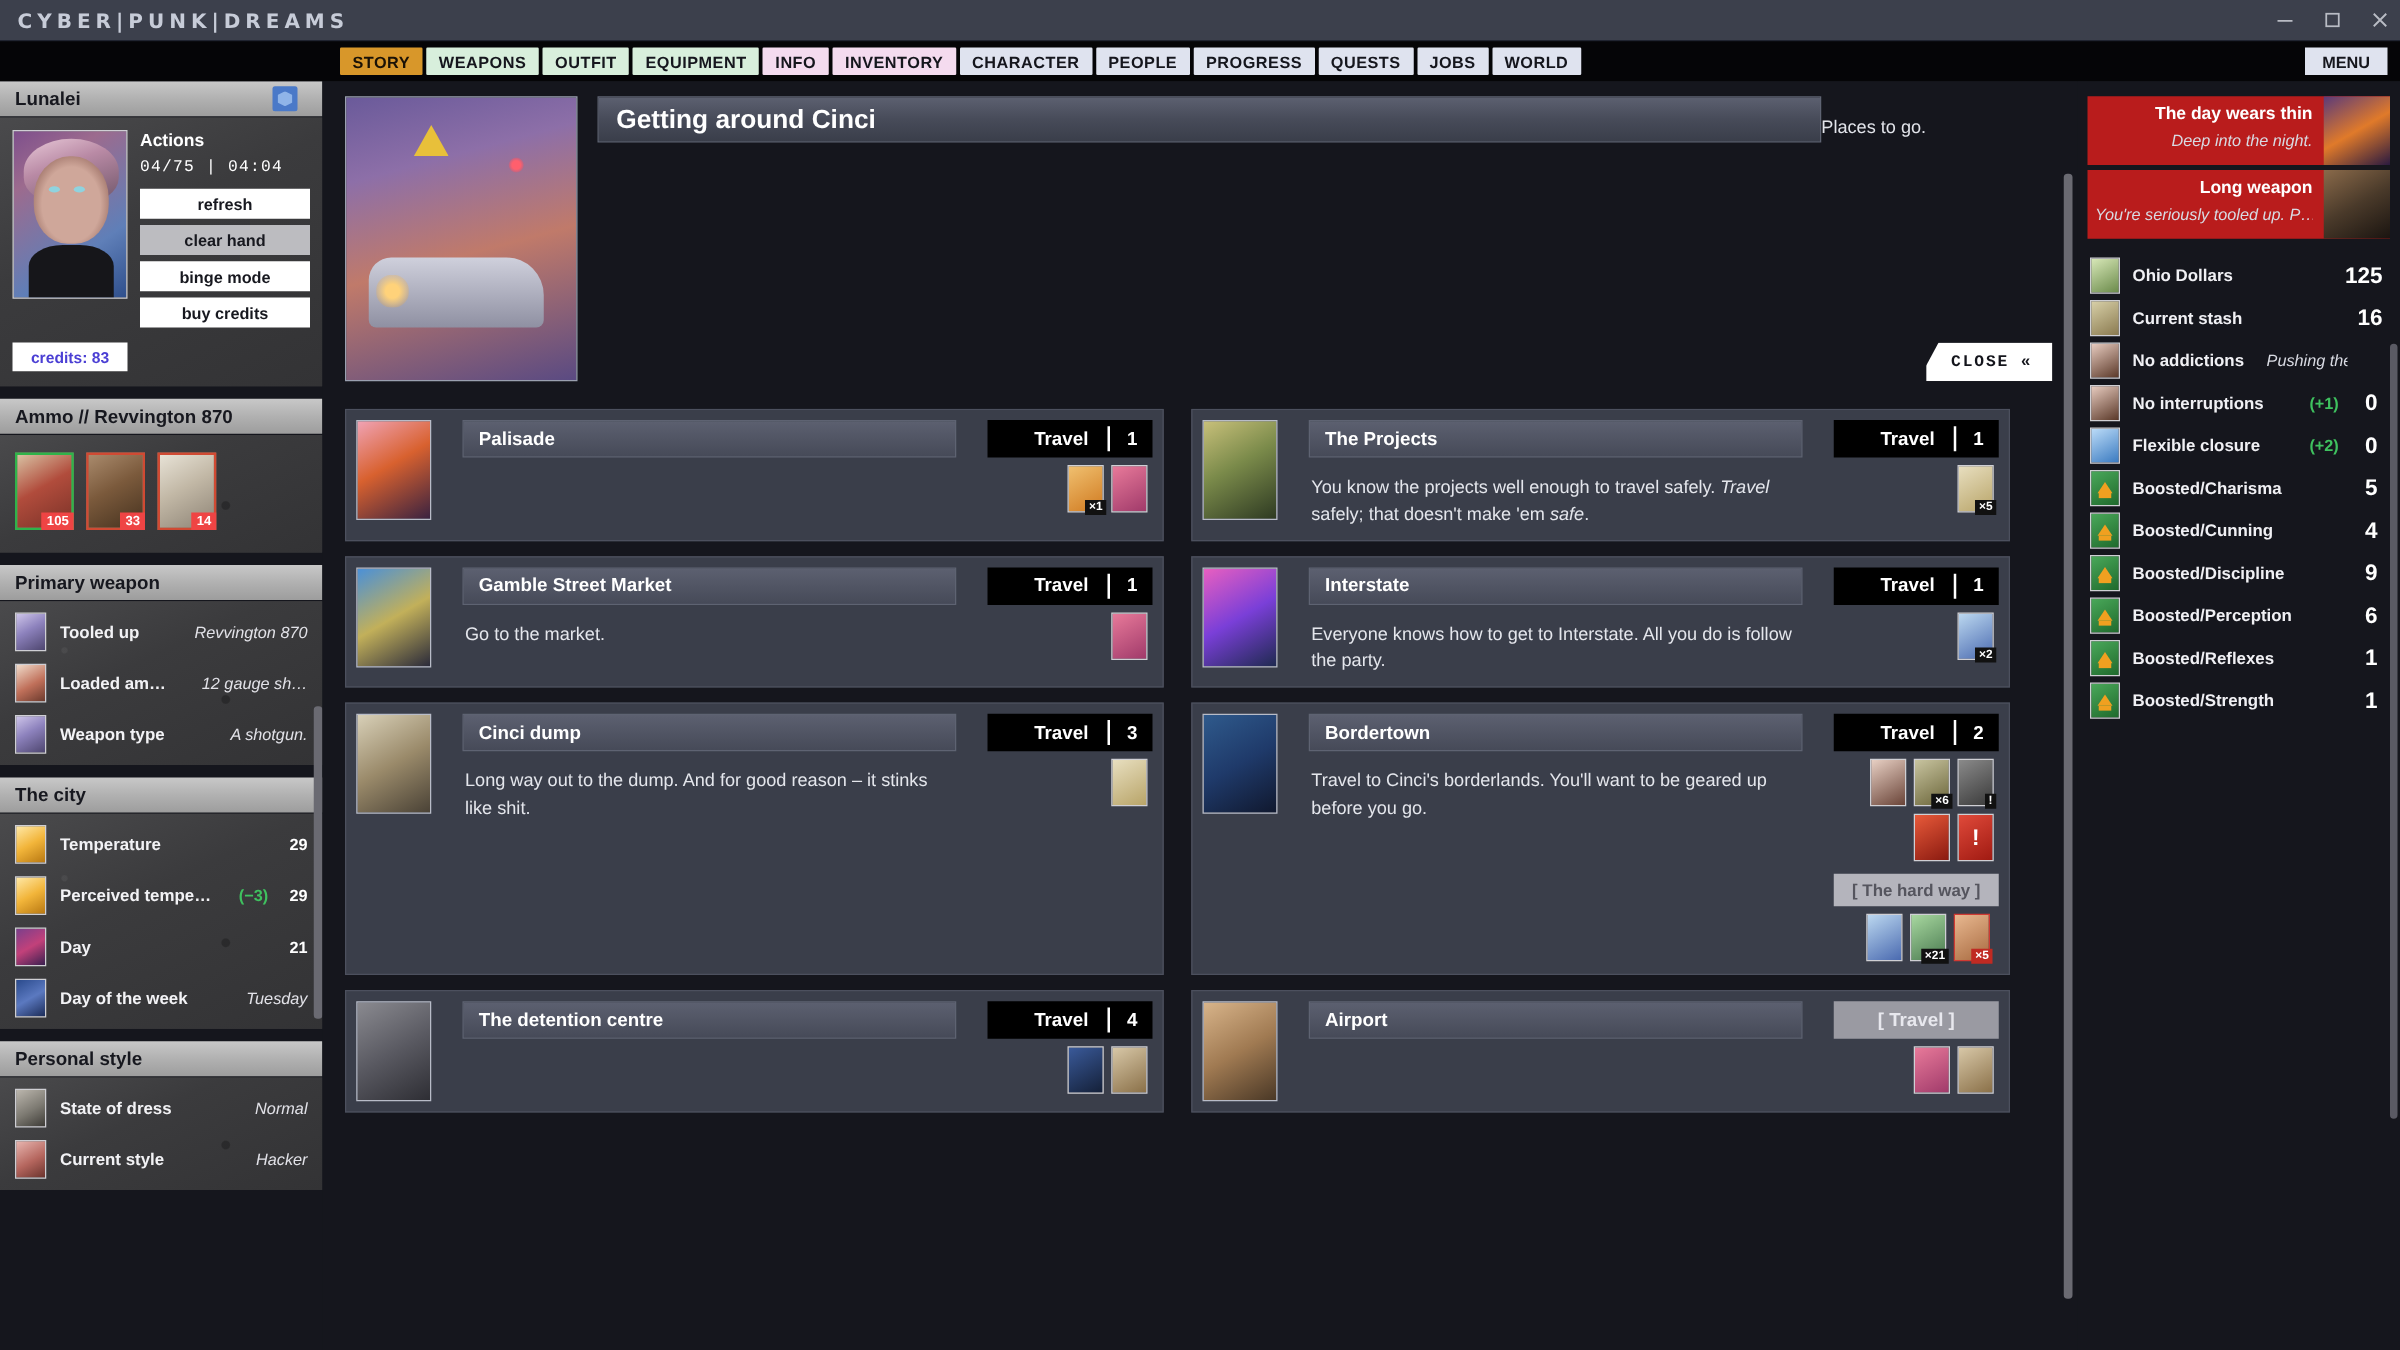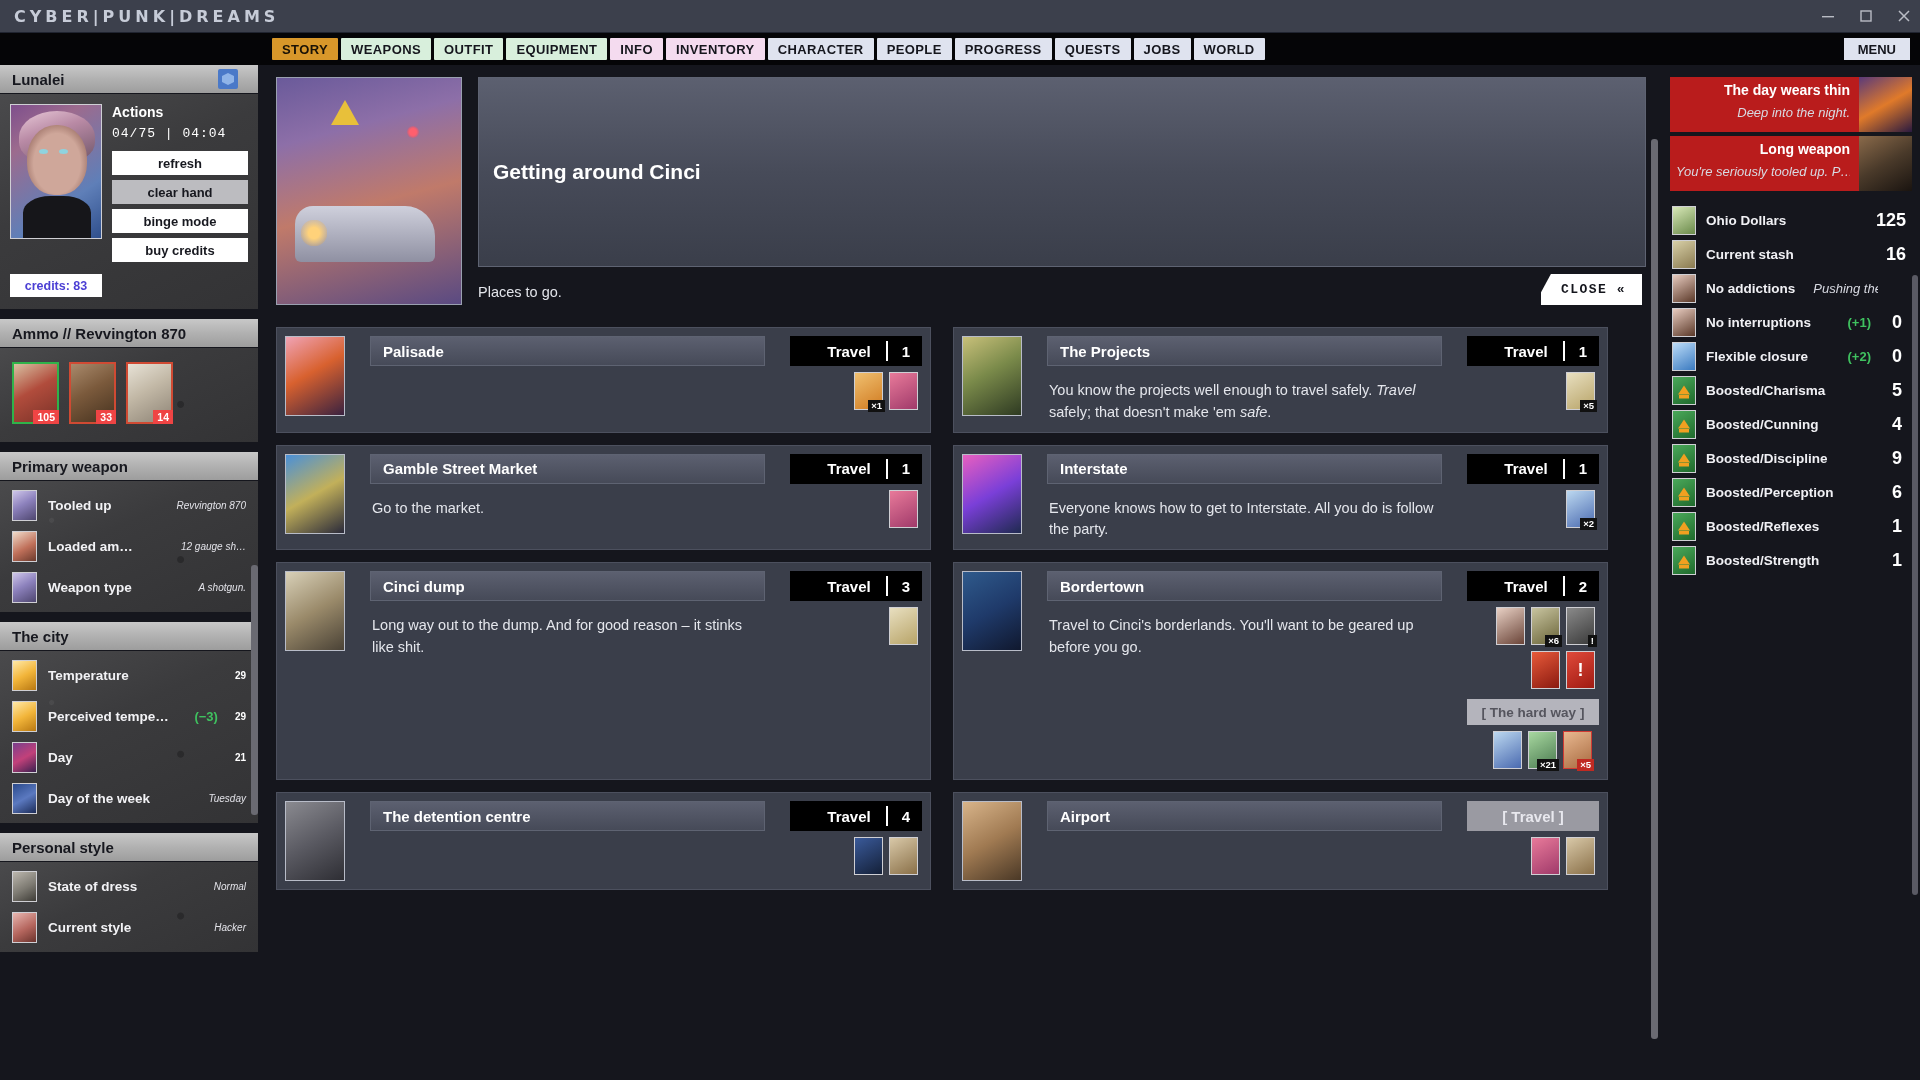--- a/index.html
+++ b/index.html
@@ -159,21 +159,21 @@
   }
   .ico-gun  { background: linear-gradient(150deg,#cfc6ea 0%,#8d82bd 45%,#4e466f 100%); }
   .ico-ammo { background: linear-gradient(150deg,#f0dccb 0%,#c0705a 55%,#6b3a2d 100%); }
   .ico-rounds { background: linear-gradient(150deg,#f6e4d6 0%,#d89a7a 55%,#8a5740 100%); }
   .ico-temp { background: linear-gradient(150deg,#ffe9a8 0%,#f2b53a 50%,#b87812 100%); }
   .ico-day  { background: linear-gradient(150deg,#7a3f8c 0%,#c2417a 50%,#3a2050 100%); }
   .ico-week { background: linear-gradient(150deg,#2a4a8c 0%,#5b79c0 50%,#1c2c58 100%); }
   .ico-dress { background: linear-gradient(150deg,#bcb7ae 0%,#7d7a72 55%,#3d3b36 100%); }
   .ico-style { background: linear-gradient(150deg,#e8b6b0 0%,#b5665e 55%,#6a332d 100%); }
   .stat-name { font-size: 13.5px; font-weight: bold; color: #f2f2f5; flex: 1; white-space: nowrap; overflow: hidden; }
-  .stat-val { font-size: 10px; font-weight: bold; color: #fff; }
+  .stat-val { font-size: 13px; font-weight: bold; color: #fff; }
   .stat-val.it { font-style: italic; font-weight: normal; color: #e2e2e8; }
   .stat-mod { font-size: 13px; font-weight: bold; color: #3fc15f; margin-right: 6px; }
 
   .left-scroll {
     position: absolute; right: 0; top: 500px; width: 7px; height: 250px;
     background: #6a6a72; border-radius: 3px;
   }
 
   
   .main-col { flex: 1; position: relative; overflow: hidden; background: #15161d; }
@@ -201,21 +201,21 @@
   .story-img .lamp {
     position: absolute; right: 42px; top: 48px; width: 12px; height: 12px; border-radius: 50%;
     background: radial-gradient(circle,#ff5f6d 0 40%, rgba(255,60,80,.2) 75%, transparent);
   }
   .story-head {
     flex: 1; background: linear-gradient(180deg,#5c6070 0%,#474b59 50%,#3a3e4a 100%);
     height: 37px; display: flex; align-items: center; padding-left: 14px;
     border: 1px solid #5e6372;
   }
   .story-title { font-size: 21px; font-weight: bold; color: #fff; }
-  .story-right { flex: 1; display: flex; flex-direction: column; }
+  .story-right { flex: 1; display: flex; flex-direction: row; }
   .story-sub { margin-top: 17px; font-size: 14.5px; color: #e2e4ea; }
   .close-btn {
     align-self: flex-end; margin-top: -26px; margin-right: 4px;
     background: #fff; color: #14151c; font-size: 13px; font-weight: bold;
     letter-spacing: 1.5px; padding: 8px 16px 8px 20px;
     font-family: "Liberation Mono", monospace; cursor: pointer;
     clip-path: polygon(10px 0, 100% 0, 100% 100%, 0 100%, 0 60%);
   }
 
   .cards-wrap {

